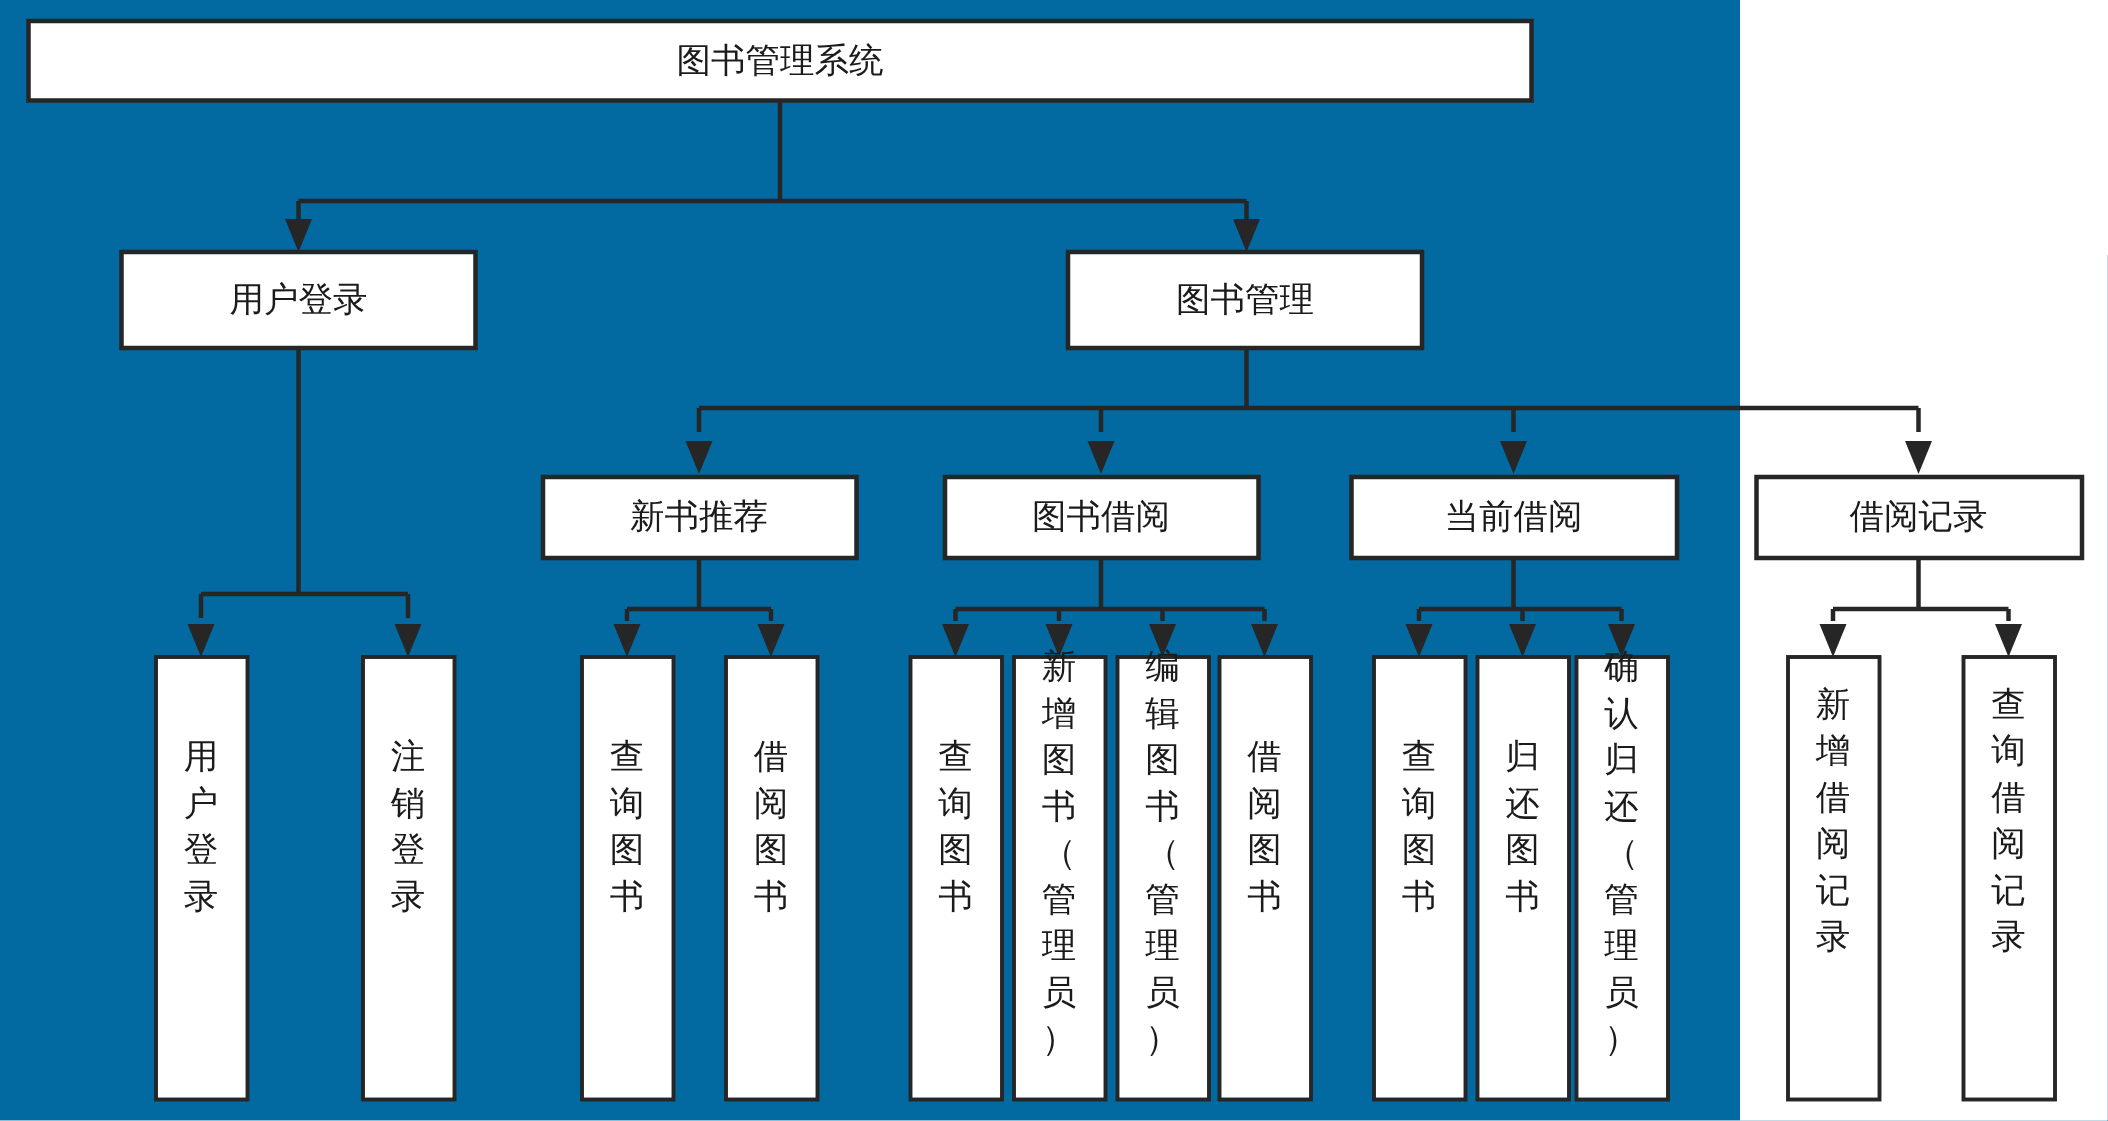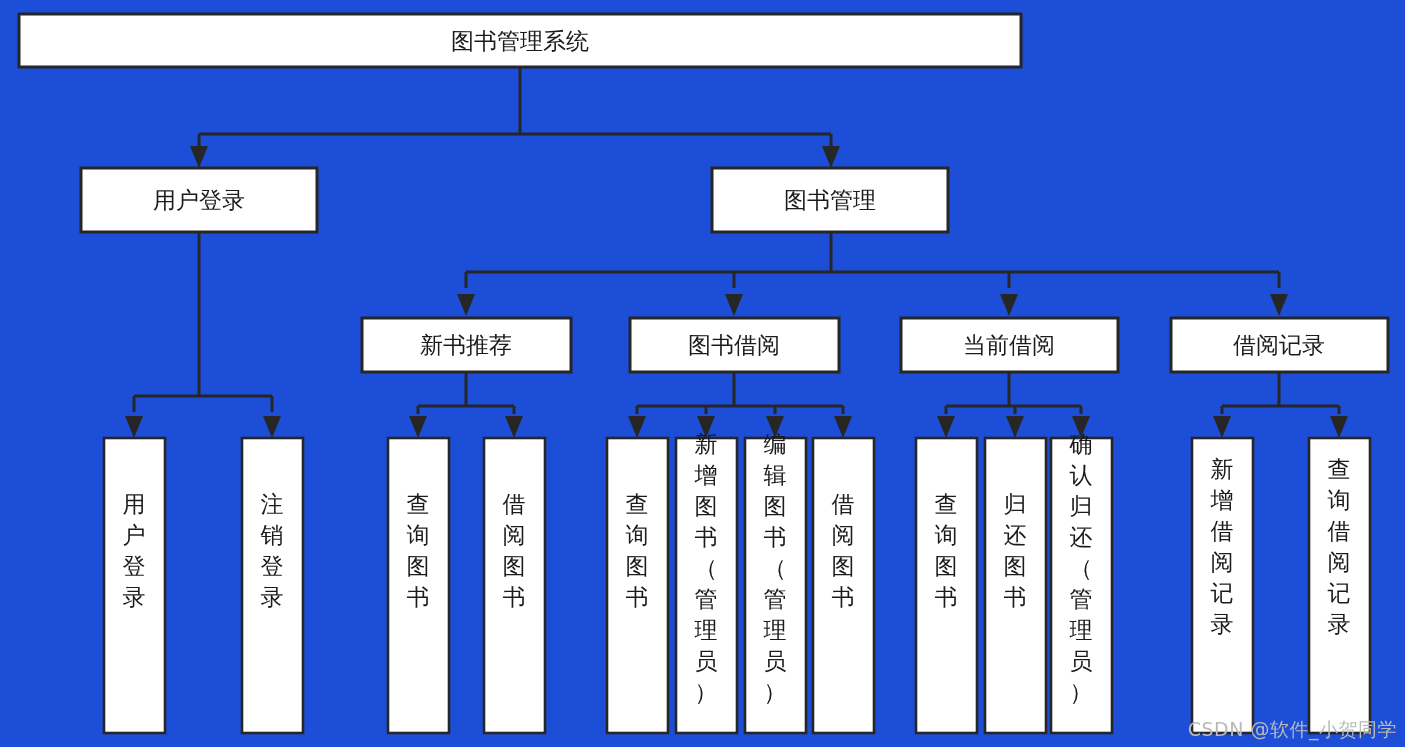--- a/index.html
+++ b/index.html
@@ -8,23 +8,24 @@
     background: #ffffff;
   }
   body {
     width: 1405px;
     height: 747px;
     font-family: "DejaVu Sans", "Liberation Sans", sans-serif;
     overflow: hidden;
   }
   #diagram-root {
     position: relative;
-    width: 1405px;
+    width: 1144px;
     height: 747px;
-    background: #1d4ed8;
+    background: #0369a1;
+    padding-left: 16px;
   }
   svg#diagram-svg {
     position: absolute;
     top: 0;
     left: 0;
     width: 1405px;
     height: 747px;
     display: block;
   }
   .node-box {
@@ -234,15 +235,14 @@
       <rect class="node-box-thin" x="1192" y="438" width="61" height="295"></rect>
       <text class="node-label-v" x="1222" y="477"><tspan x="1222" dy="0">新</tspan><tspan x="1222" dy="31">增</tspan><tspan x="1222" dy="31">借</tspan><tspan x="1222" dy="31">阅</tspan><tspan x="1222" dy="31">记</tspan><tspan x="1222" dy="31">录</tspan></text>
     </g>
     <g>
       <rect class="node-box-thin" x="1309" y="438" width="61" height="295"></rect>
       <text class="node-label-v" x="1339" y="477"><tspan x="1339" dy="0">查</tspan><tspan x="1339" dy="31">询</tspan><tspan x="1339" dy="31">借</tspan><tspan x="1339" dy="31">阅</tspan><tspan x="1339" dy="31">记</tspan><tspan x="1339" dy="31">录</tspan></text>
     </g>
 
   </svg>
 
-  <div class="watermark-text">CSDN @软件_小贺同学</div>
 
 </div>
 
 </body></html>

